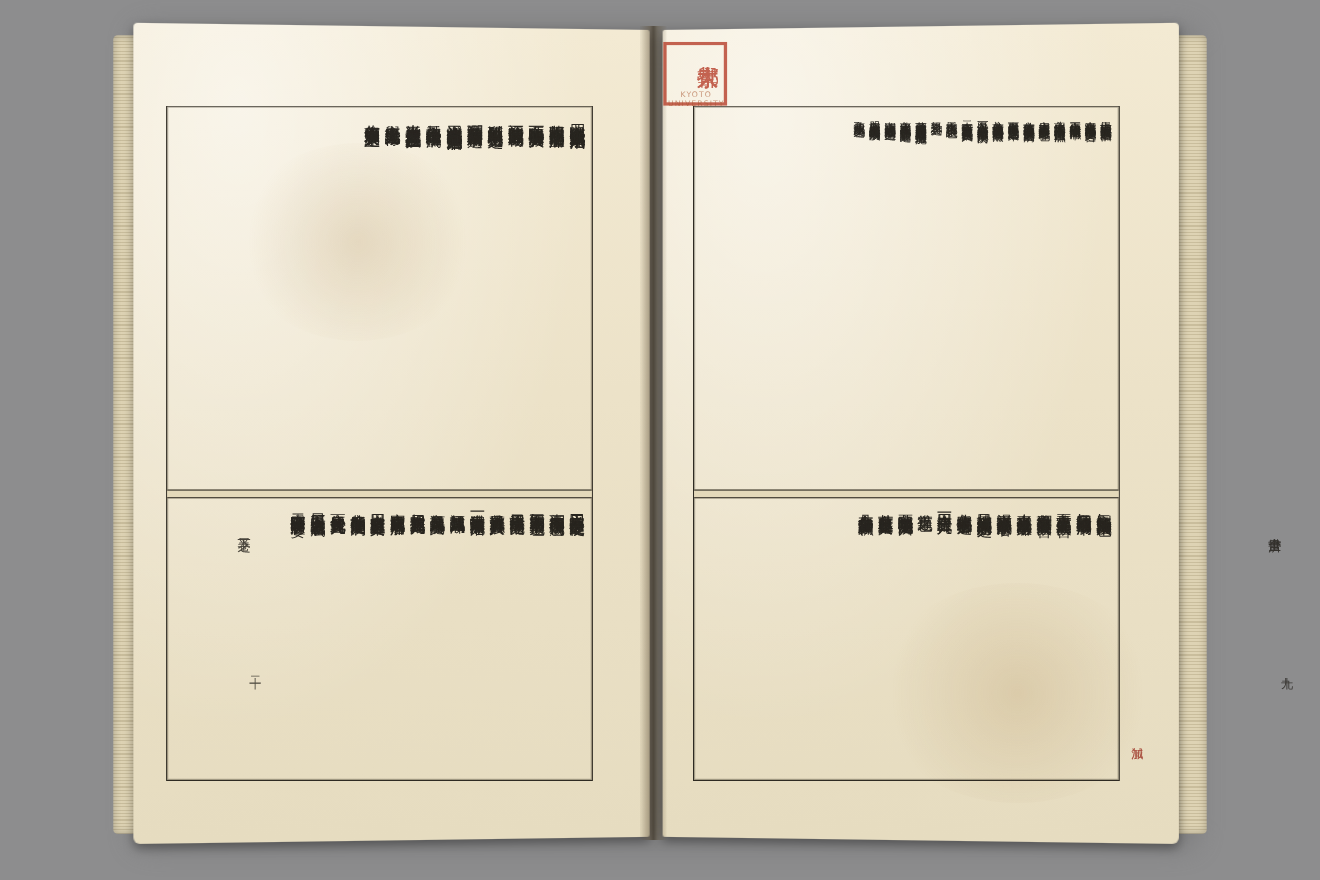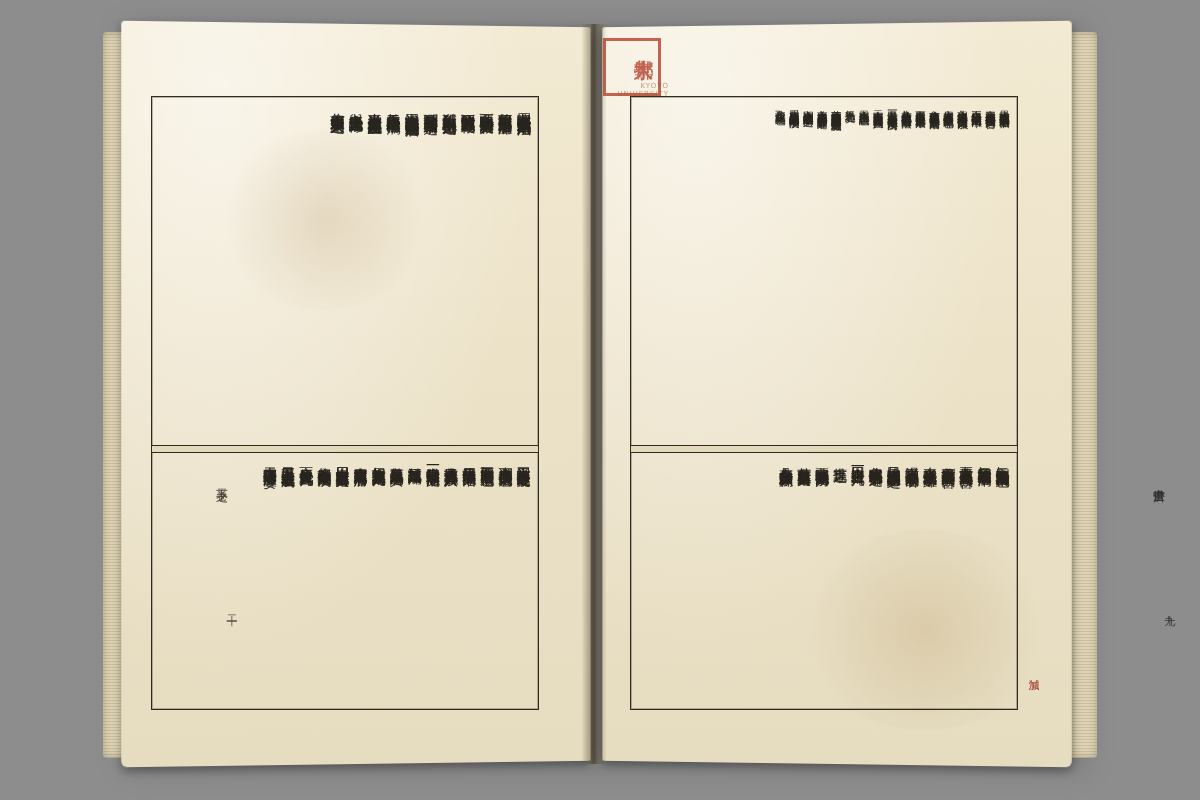--- a/index.html
+++ b/index.html
@@ -146,21 +146,21 @@
     text-orientation: upright;
     padding: 3px 4px;
     box-sizing: border-box;
     opacity: .82;
   }
   .wmark {
     position: absolute;
     left: 502px;
     top: 72px;
     width: 72px;
-    text-align: right;
+    text-align: center;
     font-size: 7px;
     color: #a8562f;
     opacity: .6;
     letter-spacing: 1px;
   }
   
   .slip {
     position: absolute;
     writing-mode: vertical-rl;
     text-orientation: upright;

